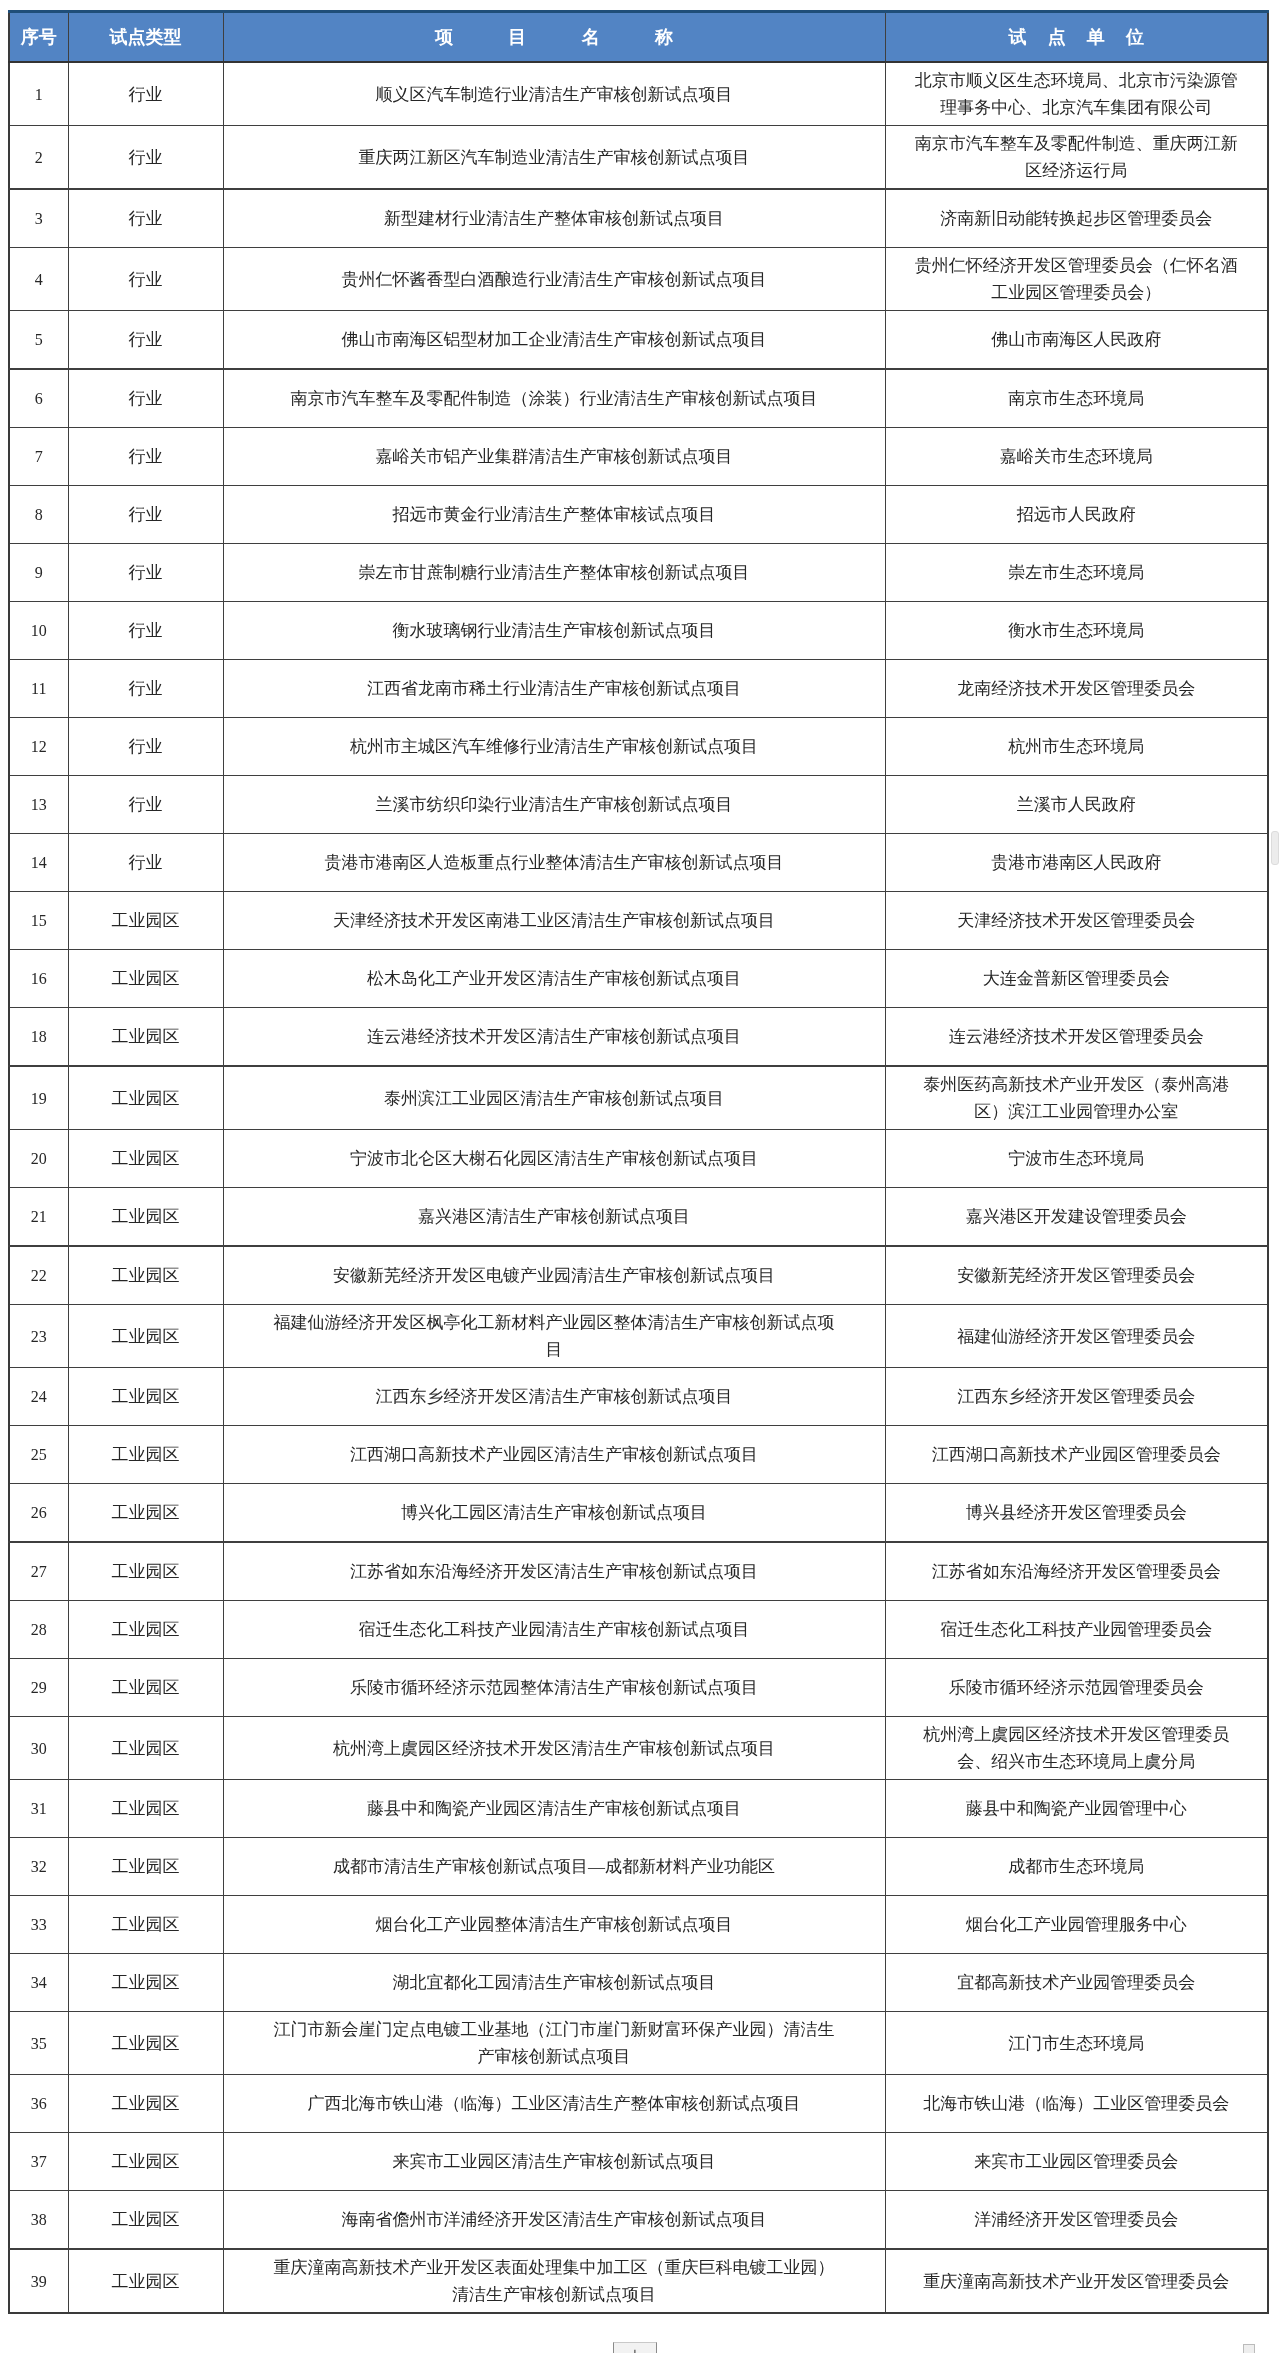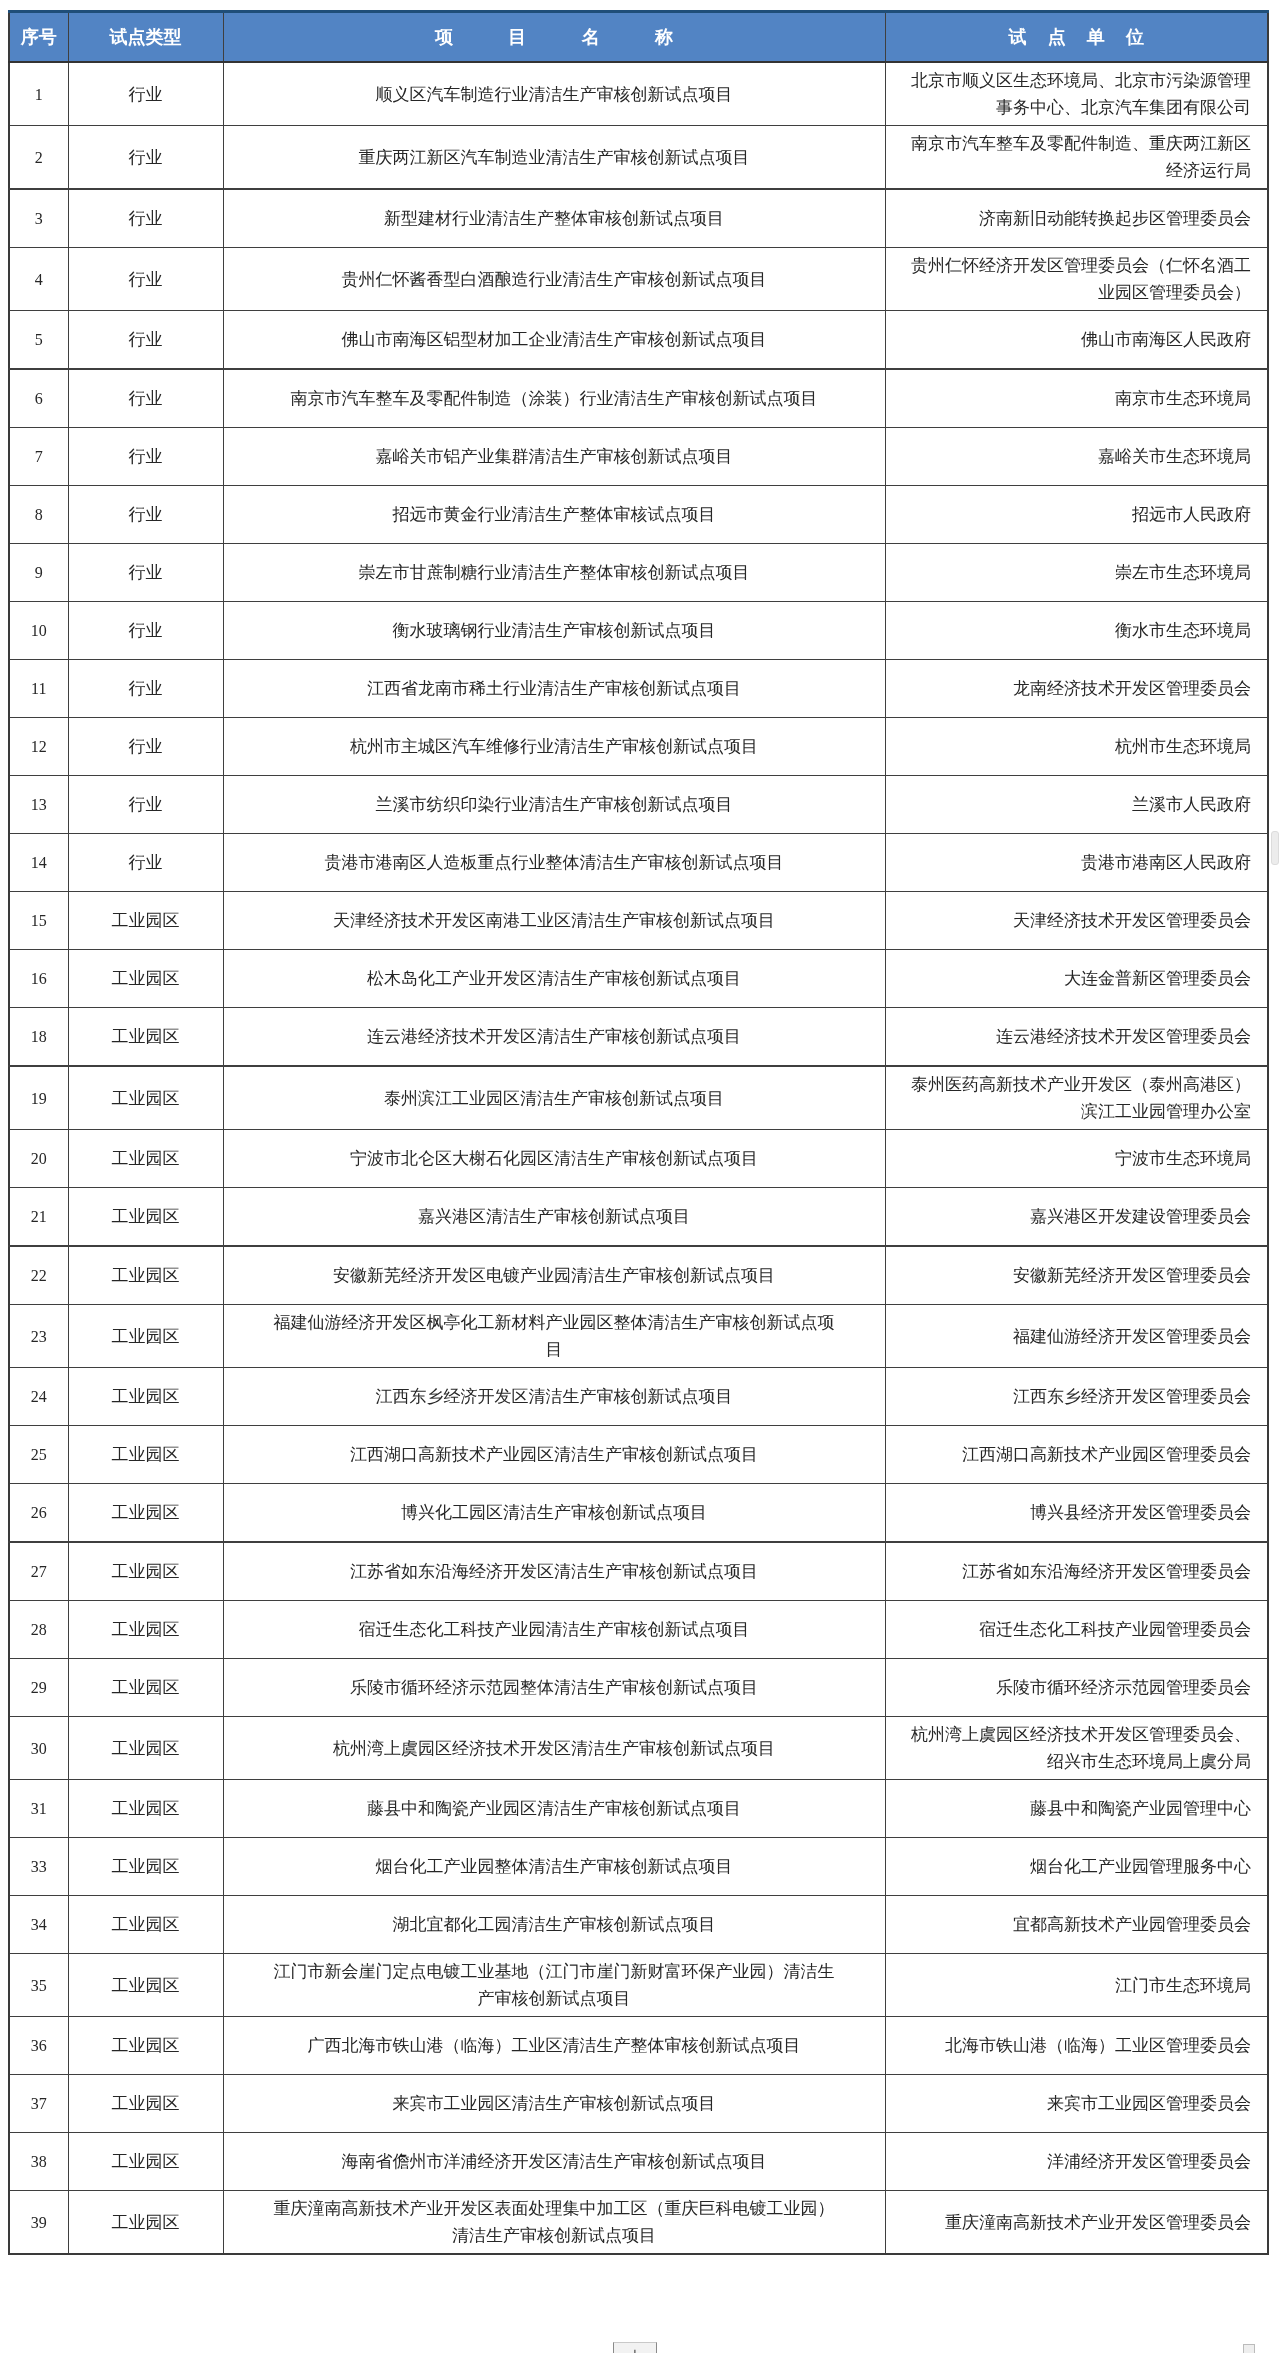--- a/index.html
+++ b/index.html
@@ -41,21 +41,21 @@
   td {
     font-size:17px;
     color:#262626;
     height:49px;
     line-height:27px;
     padding:4px 6px;
   }
   td.col-index { font-size:16px; }
   td.col-type  { font-size:17px; }
   td.col-project { padding:4px 50px; }
-  td.col-unit    { padding:4px 16px;text-align:right; }
+  td.col-unit    { padding:4px 25px; }
   
   tbody tr:nth-child(3) td,
   tbody tr:nth-child(6) td,
   tbody tr:nth-child(18) td,
   tbody tr:nth-child(21) td,
   tbody tr:nth-child(26) td,
   tbody tr:nth-child(38) td { border-top-width:2px; }
 
   .zoom-btn {
     position:absolute; left:613px; top:2342px;
@@ -274,20 +274,26 @@
     <td class="col-project">杭州湾上虞园区经济技术开发区清洁生产审核创新试点项目</td>
     <td class="col-unit">杭州湾上虞园区经济技术开发区管理委员会、绍兴市生态环境局上虞分局</td>
   </tr>
         <tr>
     <td class="col-index">31</td>
     <td class="col-type">工业园区</td>
     <td class="col-project">藤县中和陶瓷产业园区清洁生产审核创新试点项目</td>
     <td class="col-unit">藤县中和陶瓷产业园管理中心</td>
   </tr>
         <tr>
+    <td class="col-index">32</td>
+    <td class="col-type">工业园区</td>
+    <td class="col-project">成都市清洁生产审核创新试点项目—成都新材料产业功能区</td>
+    <td class="col-unit">成都市生态环境局</td>
+  </tr>
+        <tr>
     <td class="col-index">33</td>
     <td class="col-type">工业园区</td>
     <td class="col-project">烟台化工产业园整体清洁生产审核创新试点项目</td>
     <td class="col-unit">烟台化工产业园管理服务中心</td>
   </tr>
         <tr>
     <td class="col-index">34</td>
     <td class="col-type">工业园区</td>
     <td class="col-project">湖北宜都化工园清洁生产审核创新试点项目</td>
     <td class="col-unit">宜都高新技术产业园管理委员会</td>

